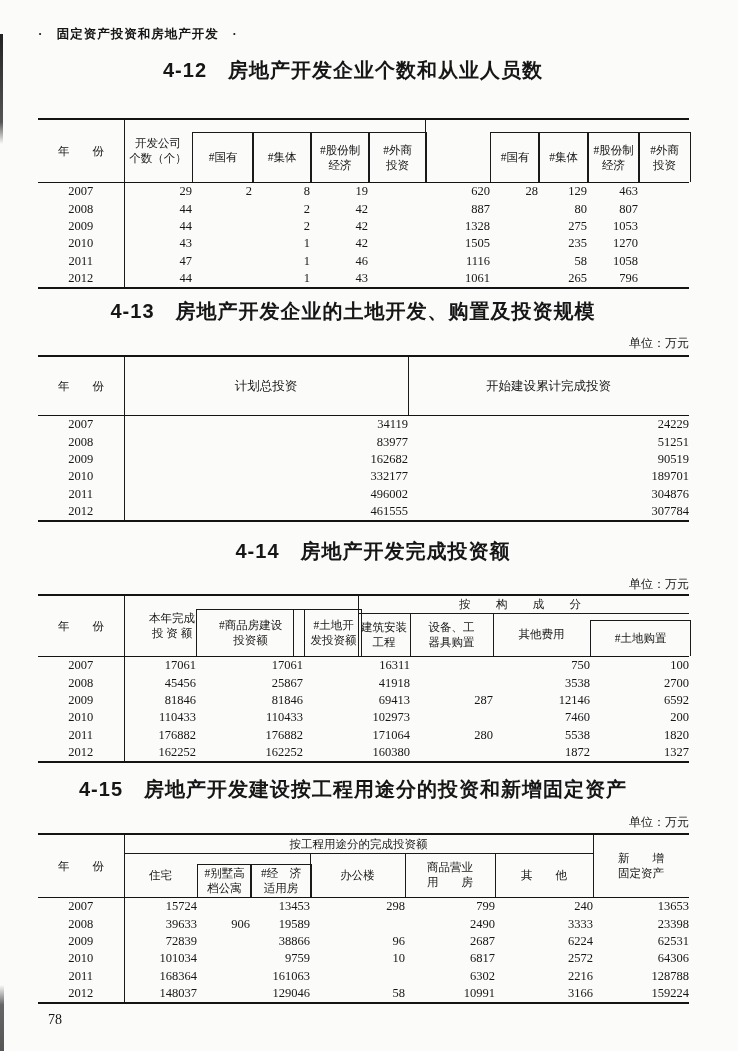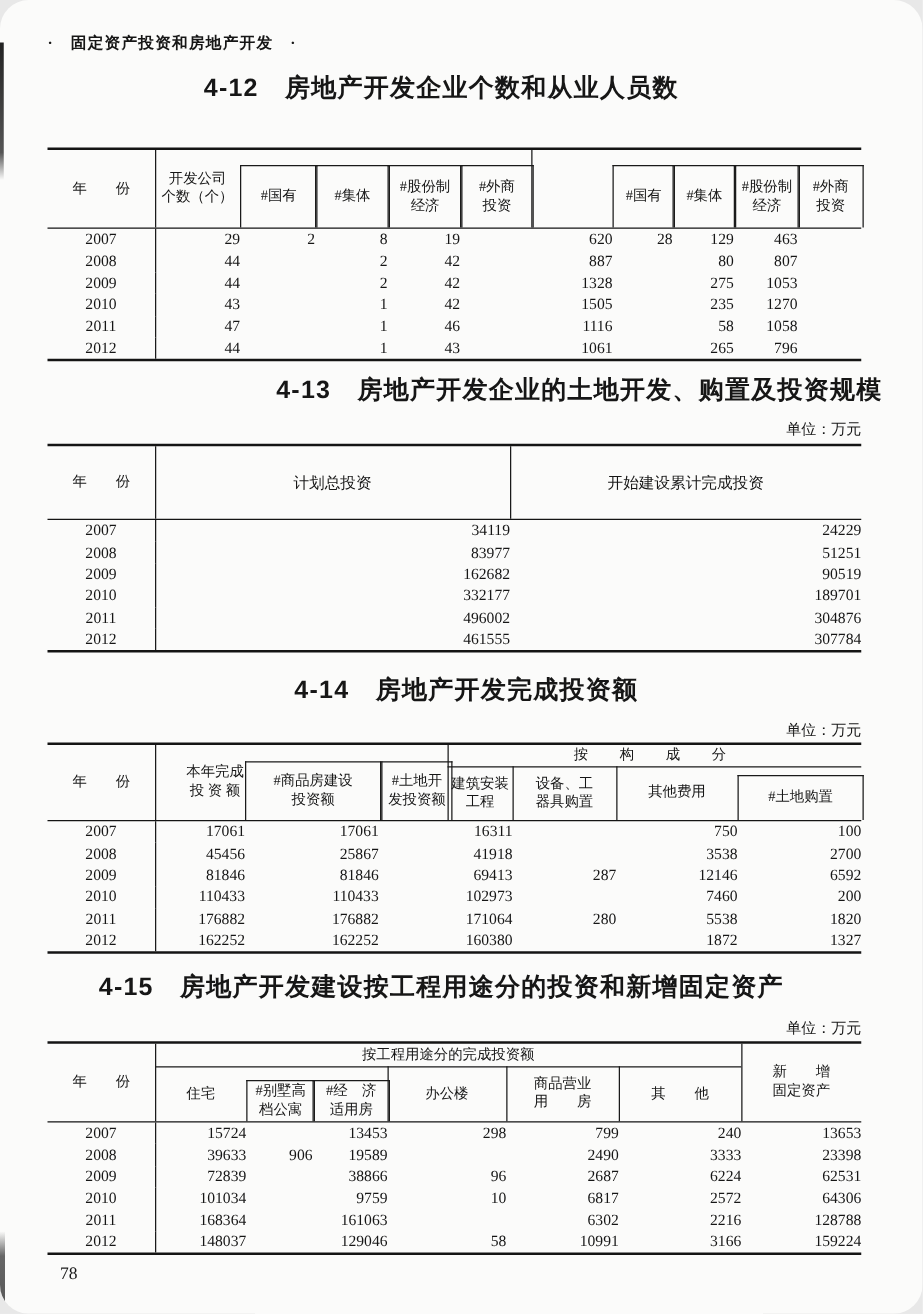--- a/index.html
+++ b/index.html
@@ -1,21 +1,20 @@
 <!DOCTYPE html>
 <html><head>
 <meta charset="utf-8">
 <style>
   html,body{margin:0;padding:0;background:#e8e8e8;}
   .page{
     position:relative;width:738px;height:1051px;margin:0 auto;
     background:#fbfbfa;color:#161616;
     font-family:"Liberation Serif","DejaVu Serif",serif;
     overflow:hidden;
-    border-radius:23px;
   }
   .edge{position:absolute;left:0;background:#3a3a3a;}
   .edge.top{top:34px;width:3px;height:110px;background:linear-gradient(#222,#555 80%,rgba(85,85,85,0));}
   .edge.bottom{top:985px;width:4px;height:66px;background:linear-gradient(rgba(100,100,100,0),#666 30%,#555);}
 
   .page-header{position:absolute;left:38px;top:26px;font-size:12.5px;font-weight:bold;letter-spacing:1px;}
   .page-num{position:absolute;left:48px;top:1012px;font-size:14px;}
 
   .tbl-title{
     position:absolute;left:0;width:706px;text-align:center;
@@ -166,21 +165,21 @@
             <td class="num">1061</td>
             <td class="num"></td>
             <td class="num">265</td>
             <td class="num">796</td>
             <td class="num"></td>
           </tr>
         </tbody>
     </table>
   </div>
 
-  <div class="tbl-title" style="top:298px;text-align:right;">4-13　房地产开发企业的土地开发、购置及投资规模</div>
+  <div class="tbl-title" style="top:298px;">4-13　房地产开发企业的土地开发、购置及投资规模</div>
   <div class="unit" style="top:335px;">单位：万元</div>
 
   <div class="tbl" style="top:355px;">
     <div class="thead" style="height:58px;">
       <div class="vline" style="left:86px;top:0;height:58px;"></div>
       <div class="vline" style="left:370px;top:0;height:58px;"></div>
       <div class="hl" style="left:0;top:0;width:86px;height:58px;">年　　份</div>
       <div class="hl" style="left:370px;top:0;width:281px;height:58px;font-size:12.5px;">开始建设累计完成投资</div>
       <div class="hl" style="left:86px;top:0;width:284px;height:58px;font-size:12.5px;">计划总投资</div>
     </div>
@@ -229,21 +228,21 @@
   <div class="unit" style="top:576px;">单位：万元</div>
 
   <div class="tbl" style="top:594px;">
     <div class="thead" style="height:60px;">
       <div class="vline" style="left:86px;top:0;height:60px;"></div>
       <div class="hl" style="left:0;top:0;width:86px;height:60px;">年　　份</div>
       <div class="hl" style="left:86px;top:0;width:72px;height:60px;padding-left:12px;">本年完成
 投 资 额</div>
       <div class="hbox" style="left:158px;width:107px;top:13px;">#商品房建设
 投资额</div>
-      <div class="hbox" style="left:267px;width:55px;top:13px;">#土地开
+      <div class="hbox" style="left:255px;width:55px;top:13px;padding-left:12px;">#土地开
 发投资额</div>
       <div class="vline" style="left:320px;top:0;height:60px;"></div>
       <div class="hl lsp" style="left:320px;top:0;width:331px;height:17px;">按　构　成　分</div>
       <div class="hrule" style="left:320px;top:17px;width:331px;"></div>
       <div class="hl" style="left:320px;top:17px;width:52px;height:43px;">建筑安装
 工程</div>
       <div class="vline" style="left:372px;top:17px;height:43px;"></div>
       <div class="hl" style="left:372px;top:17px;width:83px;height:43px;">设备、工
 器具购置</div>
       <div class="vline" style="left:455px;top:17px;height:43px;"></div>

